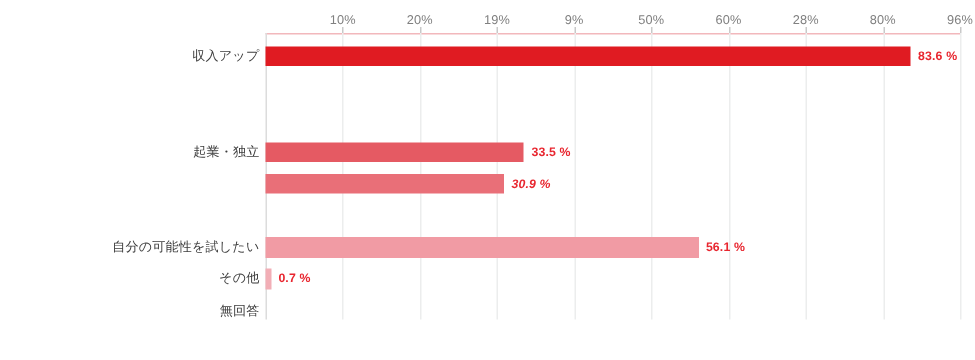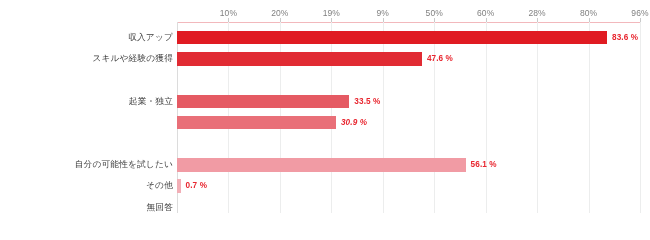--- a/index.html
+++ b/index.html
@@ -159,25 +159,20 @@
       <div class="gridline" style="left: 463px;"></div>
       <div class="gridline zero" style="left: 0px;"></div>
     </div>
 
   <div class="rows">
       <div class="row" style="top: 0px;">
         <div class="row-label">収入アップ</div>
         <div class="bar" style="width: 430.076px; background: rgb(224, 27, 34);"></div>
         <div class="bar-value" style="left: 612.076px;">83.6 %</div>
       </div>
-      <div class="row" style="top: 21.2px;">
-        <div class="row-label">スキルや経験の獲得</div>
-        <div class="bar" style="width: 244.876px; background: rgb(225, 43, 51);"></div>
-        <div class="bar-value" style="left: 426.876px;">47.6 %</div>
-      </div>
       <div class="row" style="top: 63.6px;">
         <div class="row-label">起業・独立</div>
         <div class="bar" style="width: 172.339px; background: rgb(229, 90, 99);"></div>
         <div class="bar-value" style="left: 354.339px;">33.5 %</div>
       </div>
       <div class="row" style="top: 84.8px;">
         <div class="bar" style="width: 158.963px; background: rgb(233, 111, 120);"></div>
         <div class="bar-value" style="left: 340.963px; font-style: italic;">30.9 %</div>
       </div>
       <div class="row" style="top: 127.2px;">

